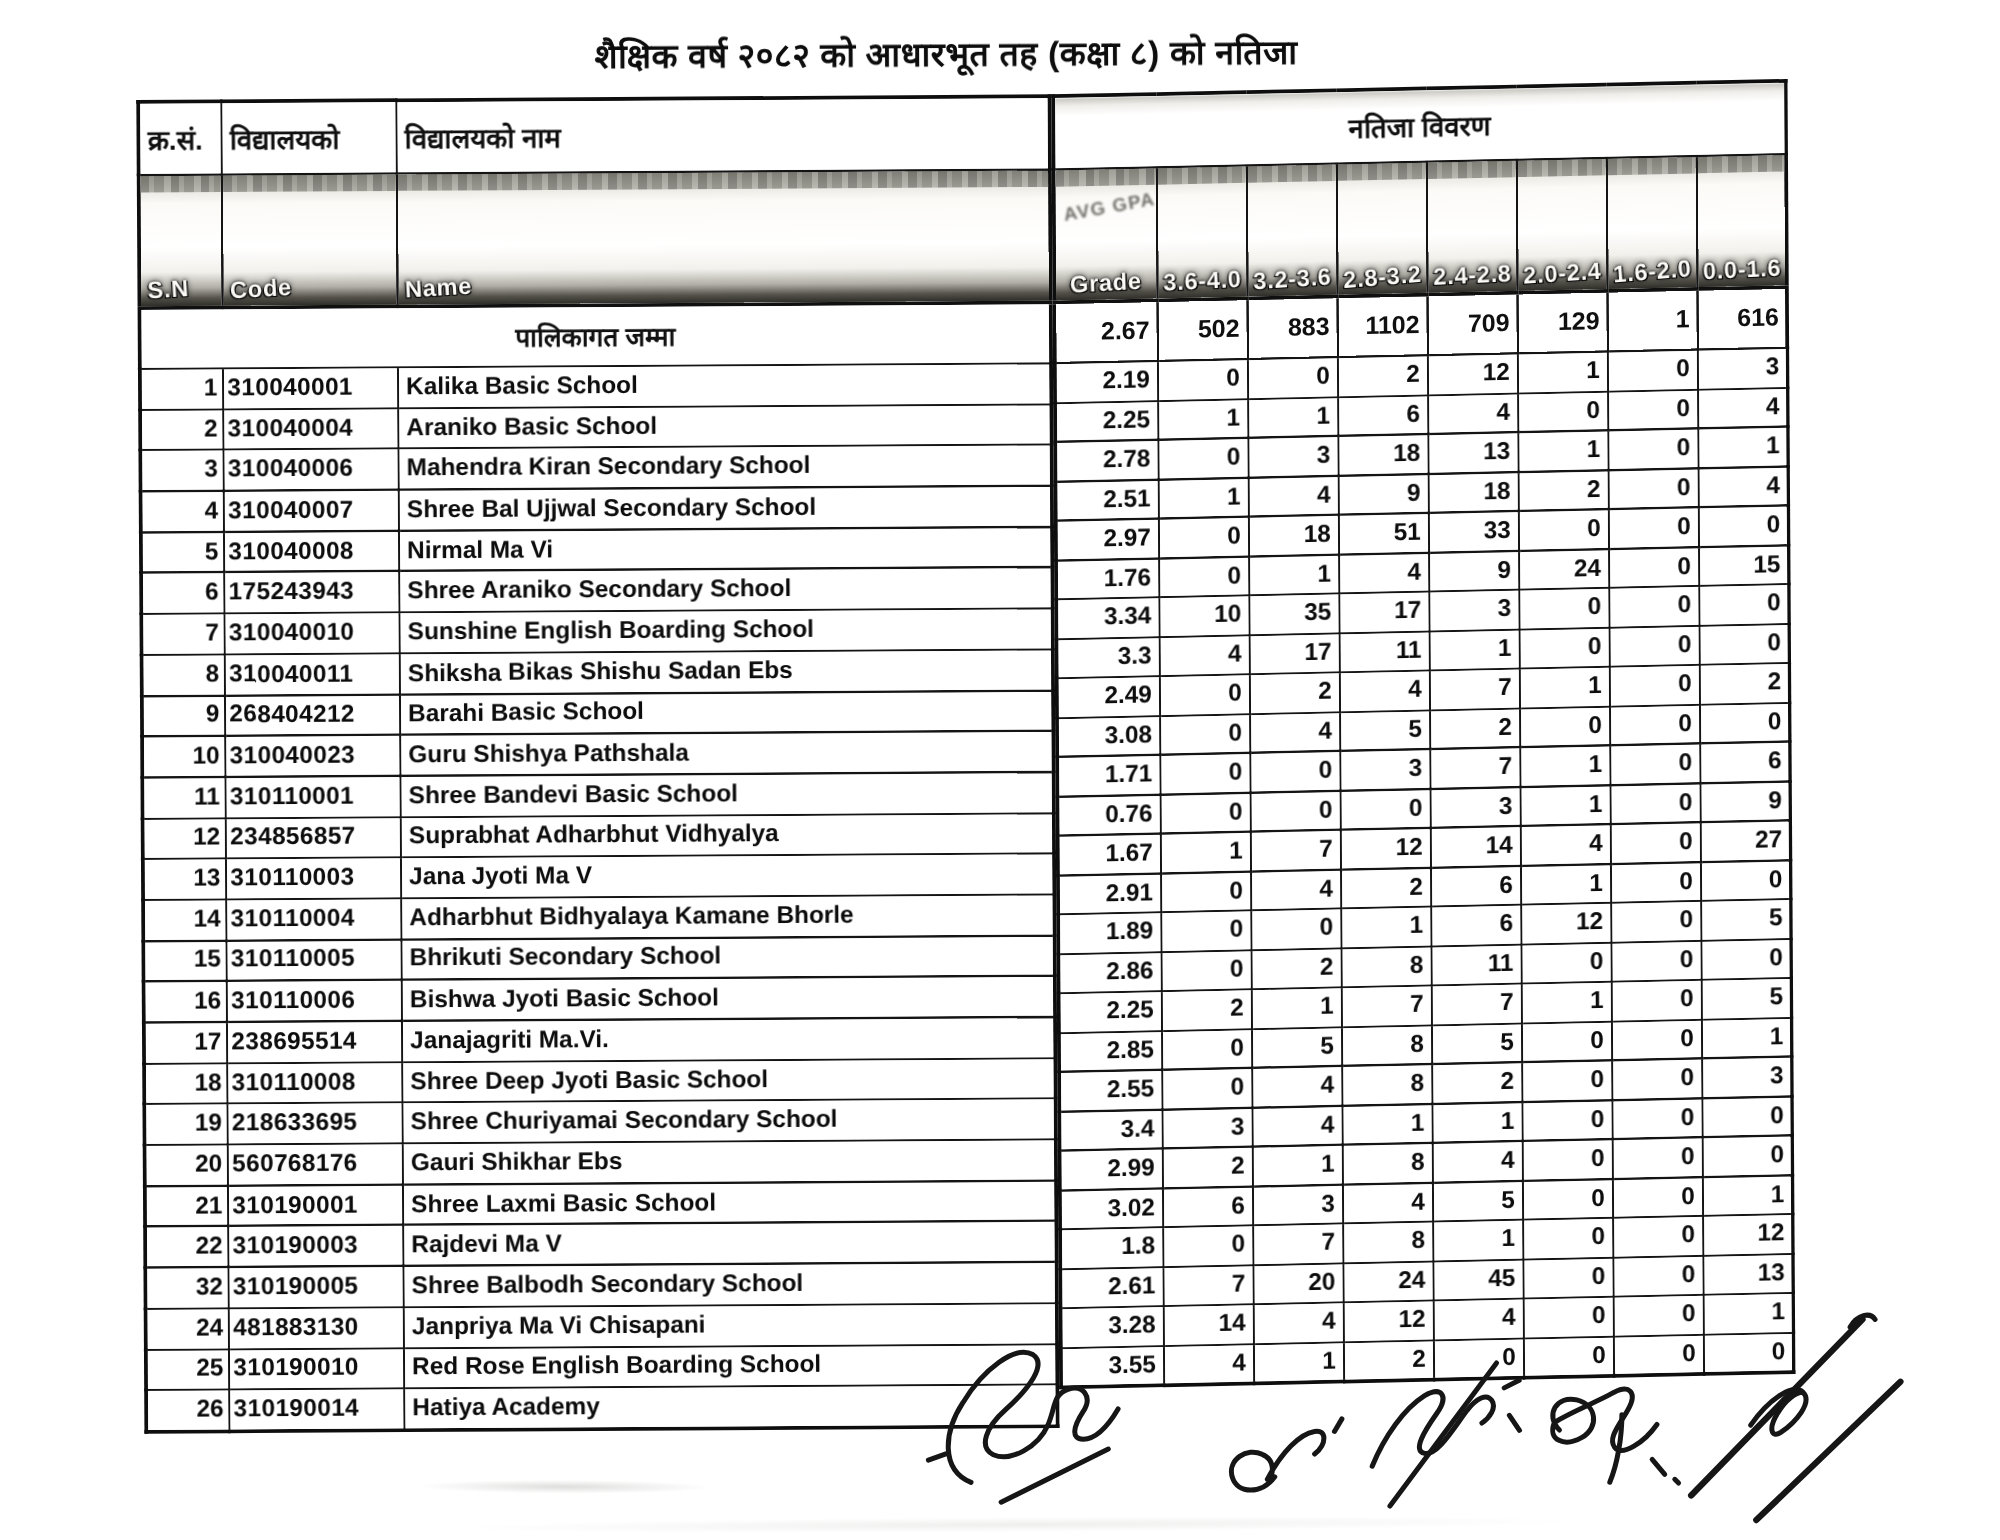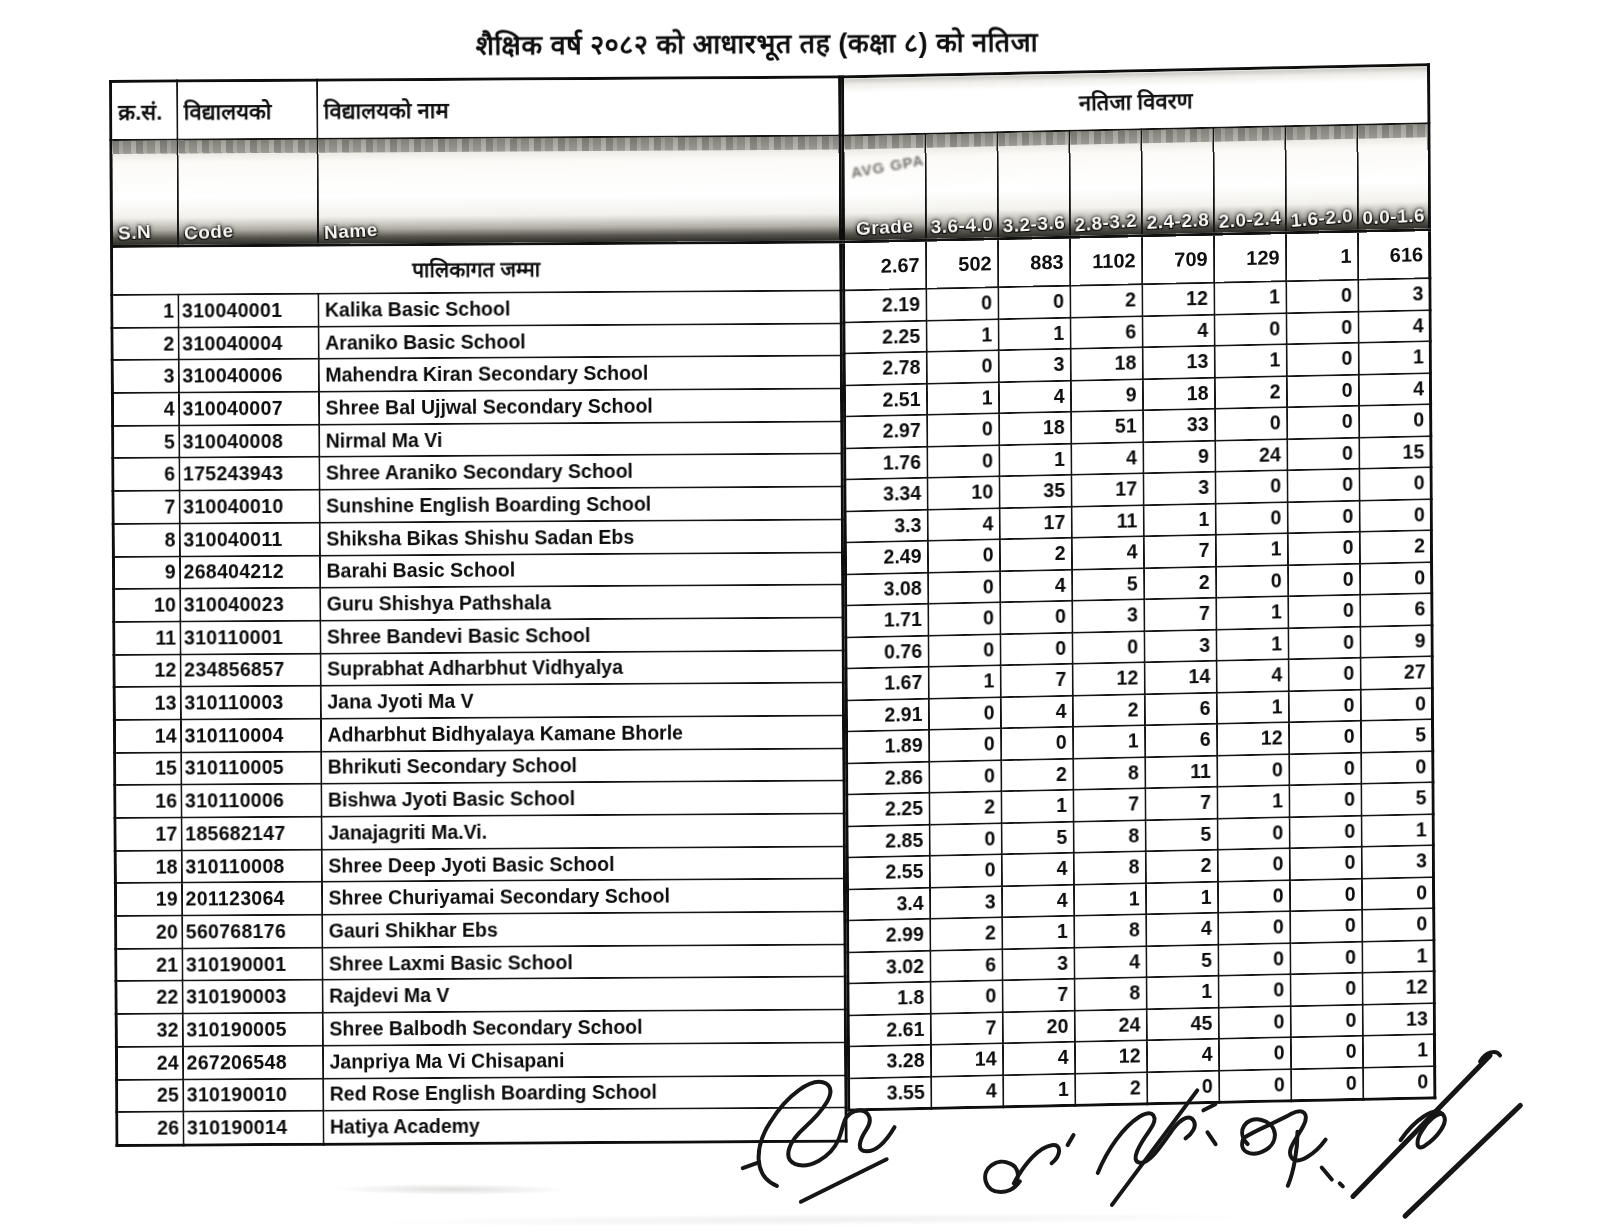--- a/index.html
+++ b/index.html
@@ -170,31 +170,31 @@
             <td class="code">310110005</td>
             <td class="name">Bhrikuti Secondary School</td>
           </tr>
           <tr>
             <td class="sn">16</td>
             <td class="code">310110006</td>
             <td class="name">Bishwa Jyoti Basic School</td>
           </tr>
           <tr>
             <td class="sn">17</td>
-            <td class="code">185682147</td>
+            <td class="code">238695514</td>
             <td class="name">Janajagriti Ma.Vi.</td>
           </tr>
           <tr>
             <td class="sn">18</td>
             <td class="code">310110008</td>
             <td class="name">Shree Deep Jyoti Basic School</td>
           </tr>
           <tr>
             <td class="sn">19</td>
-            <td class="code">201123064</td>
+            <td class="code">218633695</td>
             <td class="name">Shree Churiyamai Secondary School</td>
           </tr>
           <tr>
             <td class="sn">20</td>
             <td class="code">560768176</td>
             <td class="name">Gauri Shikhar Ebs</td>
           </tr>
           <tr>
             <td class="sn">21</td>
             <td class="code">310190001</td>
@@ -205,21 +205,21 @@
             <td class="code">310190003</td>
             <td class="name">Rajdevi Ma V</td>
           </tr>
           <tr>
             <td class="sn">32</td>
             <td class="code">310190005</td>
             <td class="name">Shree Balbodh Secondary School</td>
           </tr>
           <tr>
             <td class="sn">24</td>
-            <td class="code">267206548</td>
+            <td class="code">481883130</td>
             <td class="name">Janpriya  Ma Vi Chisapani</td>
           </tr>
           <tr>
             <td class="sn">25</td>
             <td class="code">310190010</td>
             <td class="name">Red Rose English Boarding School</td>
           </tr>
           <tr>
             <td class="sn">26</td>
             <td class="code">310190014</td>

